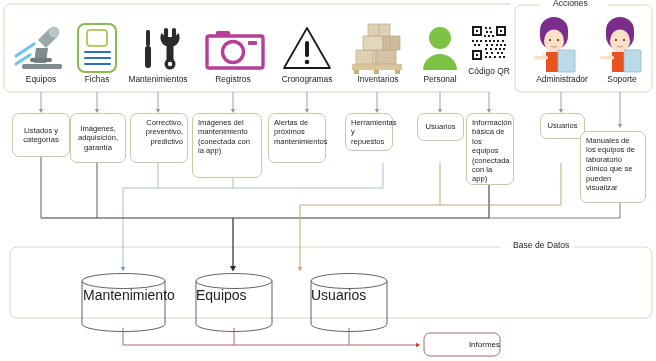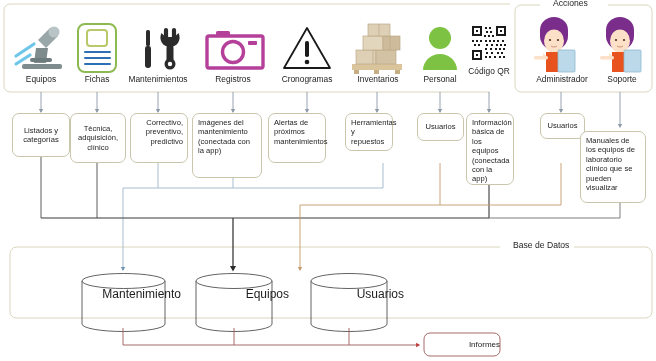--- a/index.html
+++ b/index.html
@@ -20,23 +20,22 @@
     padding:4px 4px 3px 5px;
   }
   .node.center{display:flex;align-items:center;justify-content:center;text-align:center;padding:2px;}
 
   .group-label{
     position:absolute;font-size:8.6px;color:#1d1d1d;background:#fff;
     padding:0 5px;white-space:nowrap;
   }
 
   .db-label{
-    position:absolute;font-size:12px;color:#1d1d1d;text-align:right;
+    position:absolute;font-size:14px;color:#1d1d1d;text-align:left;
     white-space:nowrap;
-    margin-left:17px;
   }
 
   .informes-label{
     position:absolute;font-size:8px;color:#1d1d1d;text-align:right;
     white-space:nowrap;
   }
 </style>
 </head>
 <body>
 
@@ -298,21 +297,21 @@
   <div class="icon-label" style="left:594px;top:74px;width:56px;">Soporte</div>
 
   <div class="group-label" style="left:548px;top:-2px;">Acciones</div>
   <div class="group-label" style="left:508px;top:240px;">Base de Datos</div>
 
   <div class="node center" style="left:12px;top:113px;width:58px;height:44px;">
     <span>Listados y categorías</span>
   </div>
 
   <div class="node center" style="left:70px;top:113px;width:56px;height:50px;">
-    <span>Técnica, adquisición, clínico</span>
+    <span>Imágenes, adquisición, garantía</span>
   </div>
 
   <div class="node" style="left:130px;top:113px;width:58px;height:50px;text-align:right;">
     <span>Correctivo, preventivo, predictivo</span>
   </div>
 
   <div class="node" style="left:192px;top:113px;width:70px;height:65px;">
     <span>Imágenes del mantenimiento (conectada con la app)</span>
   </div>
 

